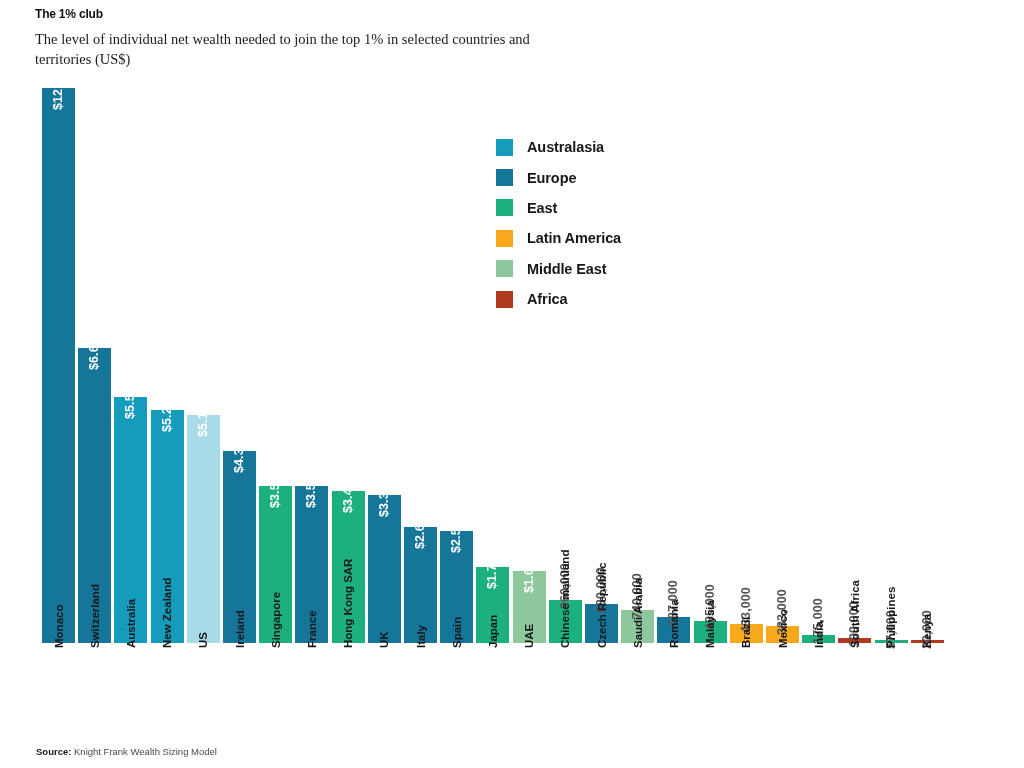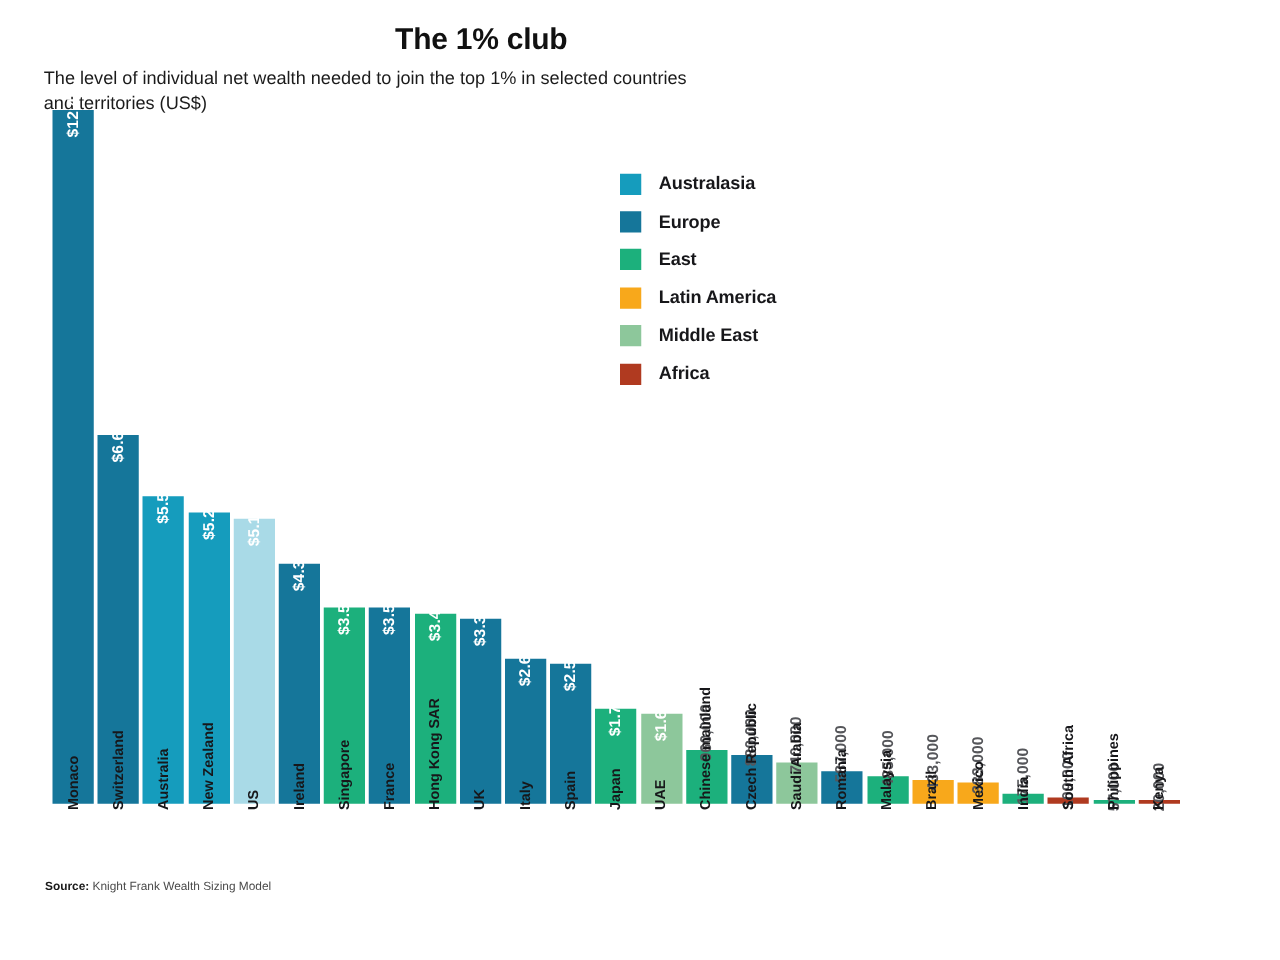--- a/index.html
+++ b/index.html
@@ -26,30 +26,29 @@
 
   
   .header {
     position: absolute;
     left: 35px;
     top: 8px;
     width: 700px;
   }
   .chart-title {
     font-family: "Liberation Sans", sans-serif;
-    font-size: 24px;
+    font-size: 12px;
     font-weight: bold;
     color: #111111;
     letter-spacing: -0.2px;
-    margin: 10px 0 7px 0;
+    margin: 0 0 7px 0;
     line-height: 1.15;
-    text-align: center;
   }
   .chart-subtitle {
-    font-family: Liberation Sans, sans-serif;
+    font-family: Liberation Serif, serif;
     font-size: 14.5px;
     font-weight: normal;
     color: #1b1b1b;
     line-height: 1.42;
     margin: 0;
     max-width: 520px;
   }
 
   
   .plot {
@@ -109,21 +108,21 @@
     font-size: 14.5px;
     font-weight: bold;
     color: #17171a;
     letter-spacing: -0.1px;
   }
 
   
   .source {
     position: absolute;
     left: 36px;
-    top: 704px;
+    top: 746px;
     font-family: "Liberation Sans", sans-serif;
     font-size: 9.5px;
     color: #4a4a4a;
     white-space: nowrap;
   }
   .source b { color: #1a1a1a; }
 </style>
 </head>
 <body>
 

